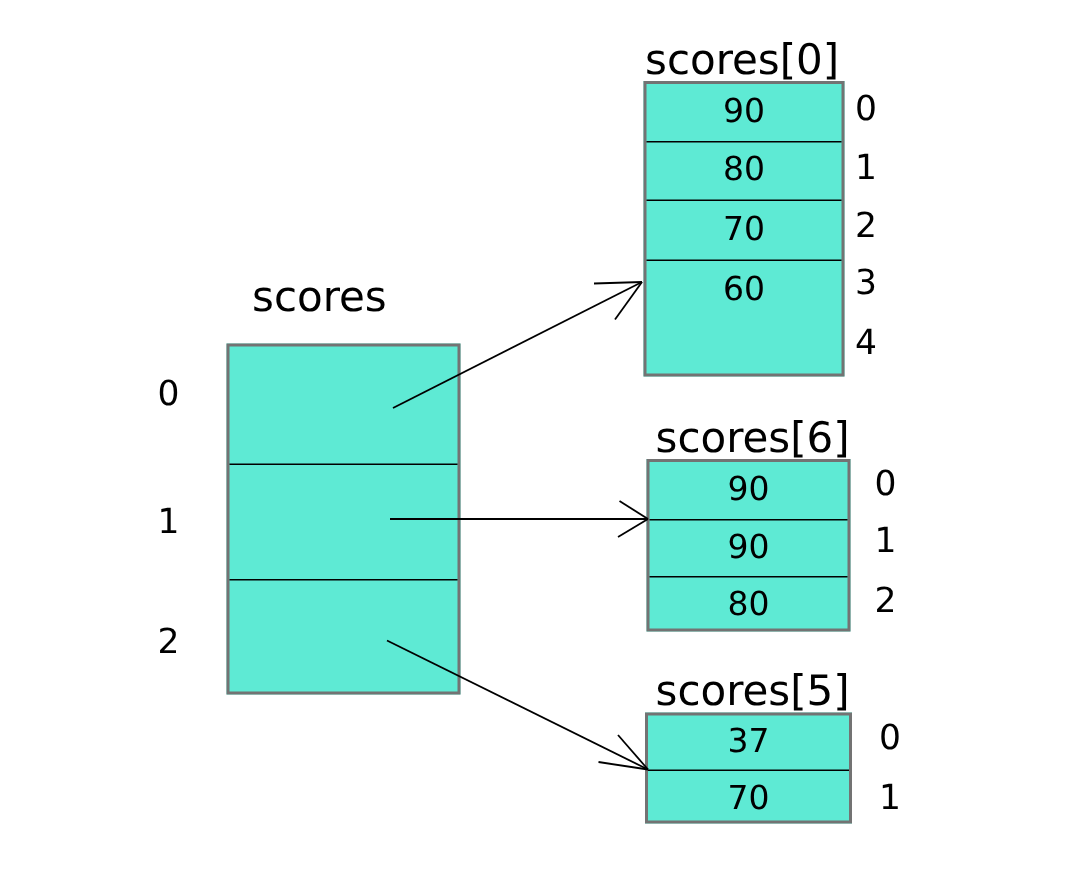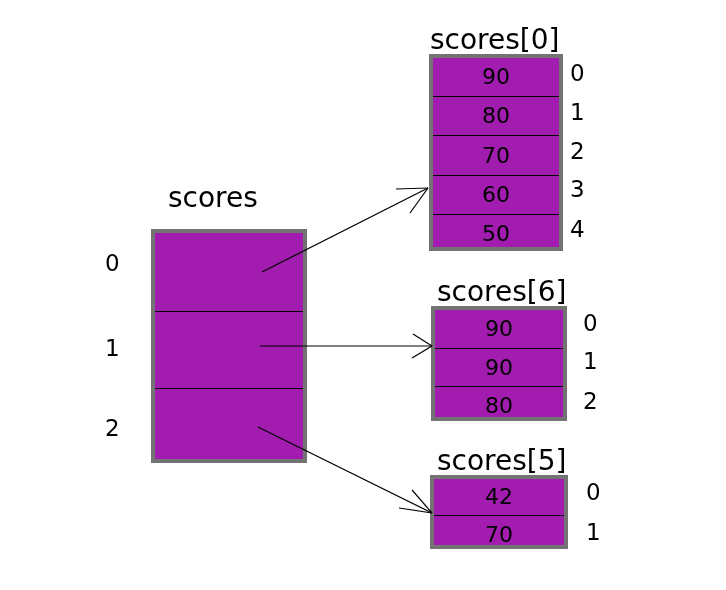--- a/index.html
+++ b/index.html
@@ -12,23 +12,23 @@
     width: 726px;
     height: 590px;
     background: #ffffff;
     font-family: "DejaVu Sans", "Liberation Sans", sans-serif;
     overflow: hidden;
   }
 
   
   .array-box {
     position: absolute;
-    border: 4px solid #737373;
+    border: 2px solid #737373;
     box-sizing: border-box;
-    background: #a21caf;
+    background: #5eead4;
   }
   .cell {
     box-sizing: border-box;
     display: flex;
     align-items: center;
     justify-content: center;
     border-bottom: 1px solid #000000;
     font-size: 22px;
     color: #000000;
     line-height: 1;
@@ -89,21 +89,20 @@
     <div class="cell empty" style="height:76px;"></div>
   </div>
 
   <div class="title" style="left:430px; top:26px;">scores[0]</div>
 
   <div class="array-box" style="left:429px; top:54px; width:134px; height:197px;">
     <div class="cell" style="height:39px;">90</div>
     <div class="cell" style="height:39px;">80</div>
     <div class="cell" style="height:40px;">70</div>
     <div class="cell" style="height:39px;">60</div>
-    <div class="cell" style="height:38px;">50</div>
   </div>
 
   <div class="index-label" style="left:570px; top:62px;">0</div>
   <div class="index-label" style="left:570px; top:101px;">1</div>
   <div class="index-label" style="left:570px; top:140px;">2</div>
   <div class="index-label" style="left:570px; top:178px;">3</div>
   <div class="index-label" style="left:570px; top:218px;">4</div>
 
   <div class="title" style="left:437px; top:278px;">scores[6]</div>
 
@@ -113,21 +112,21 @@
     <div class="cell" style="height:38px;">80</div>
   </div>
 
   <div class="index-label" style="left:583px; top:312px;">0</div>
   <div class="index-label" style="left:583px; top:350px;">1</div>
   <div class="index-label" style="left:583px; top:390px;">2</div>
 
   <div class="title" style="left:437px; top:447px;">scores[5]</div>
 
   <div class="array-box" style="left:430px; top:475px; width:138px; height:74px;">
-    <div class="cell" style="height:37px;">42</div>
+    <div class="cell" style="height:37px;">37</div>
     <div class="cell" style="height:37px;">70</div>
   </div>
 
   <div class="index-label" style="left:586px; top:481px;">0</div>
   <div class="index-label" style="left:586px; top:521px;">1</div>
 
   <svg id="arrow-layer" viewBox="0 0 726 590">
 
     <g>
       <line x1="262" y1="272" x2="428" y2="188"></line>

